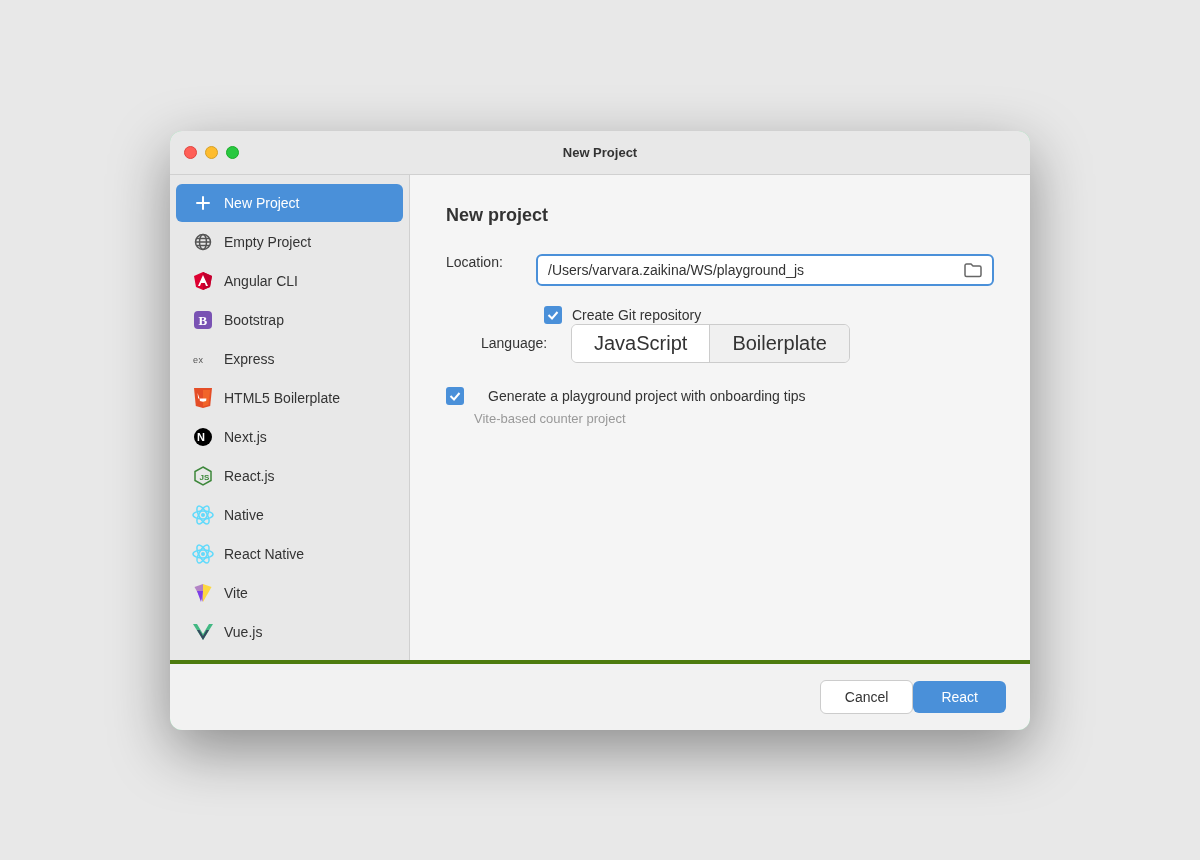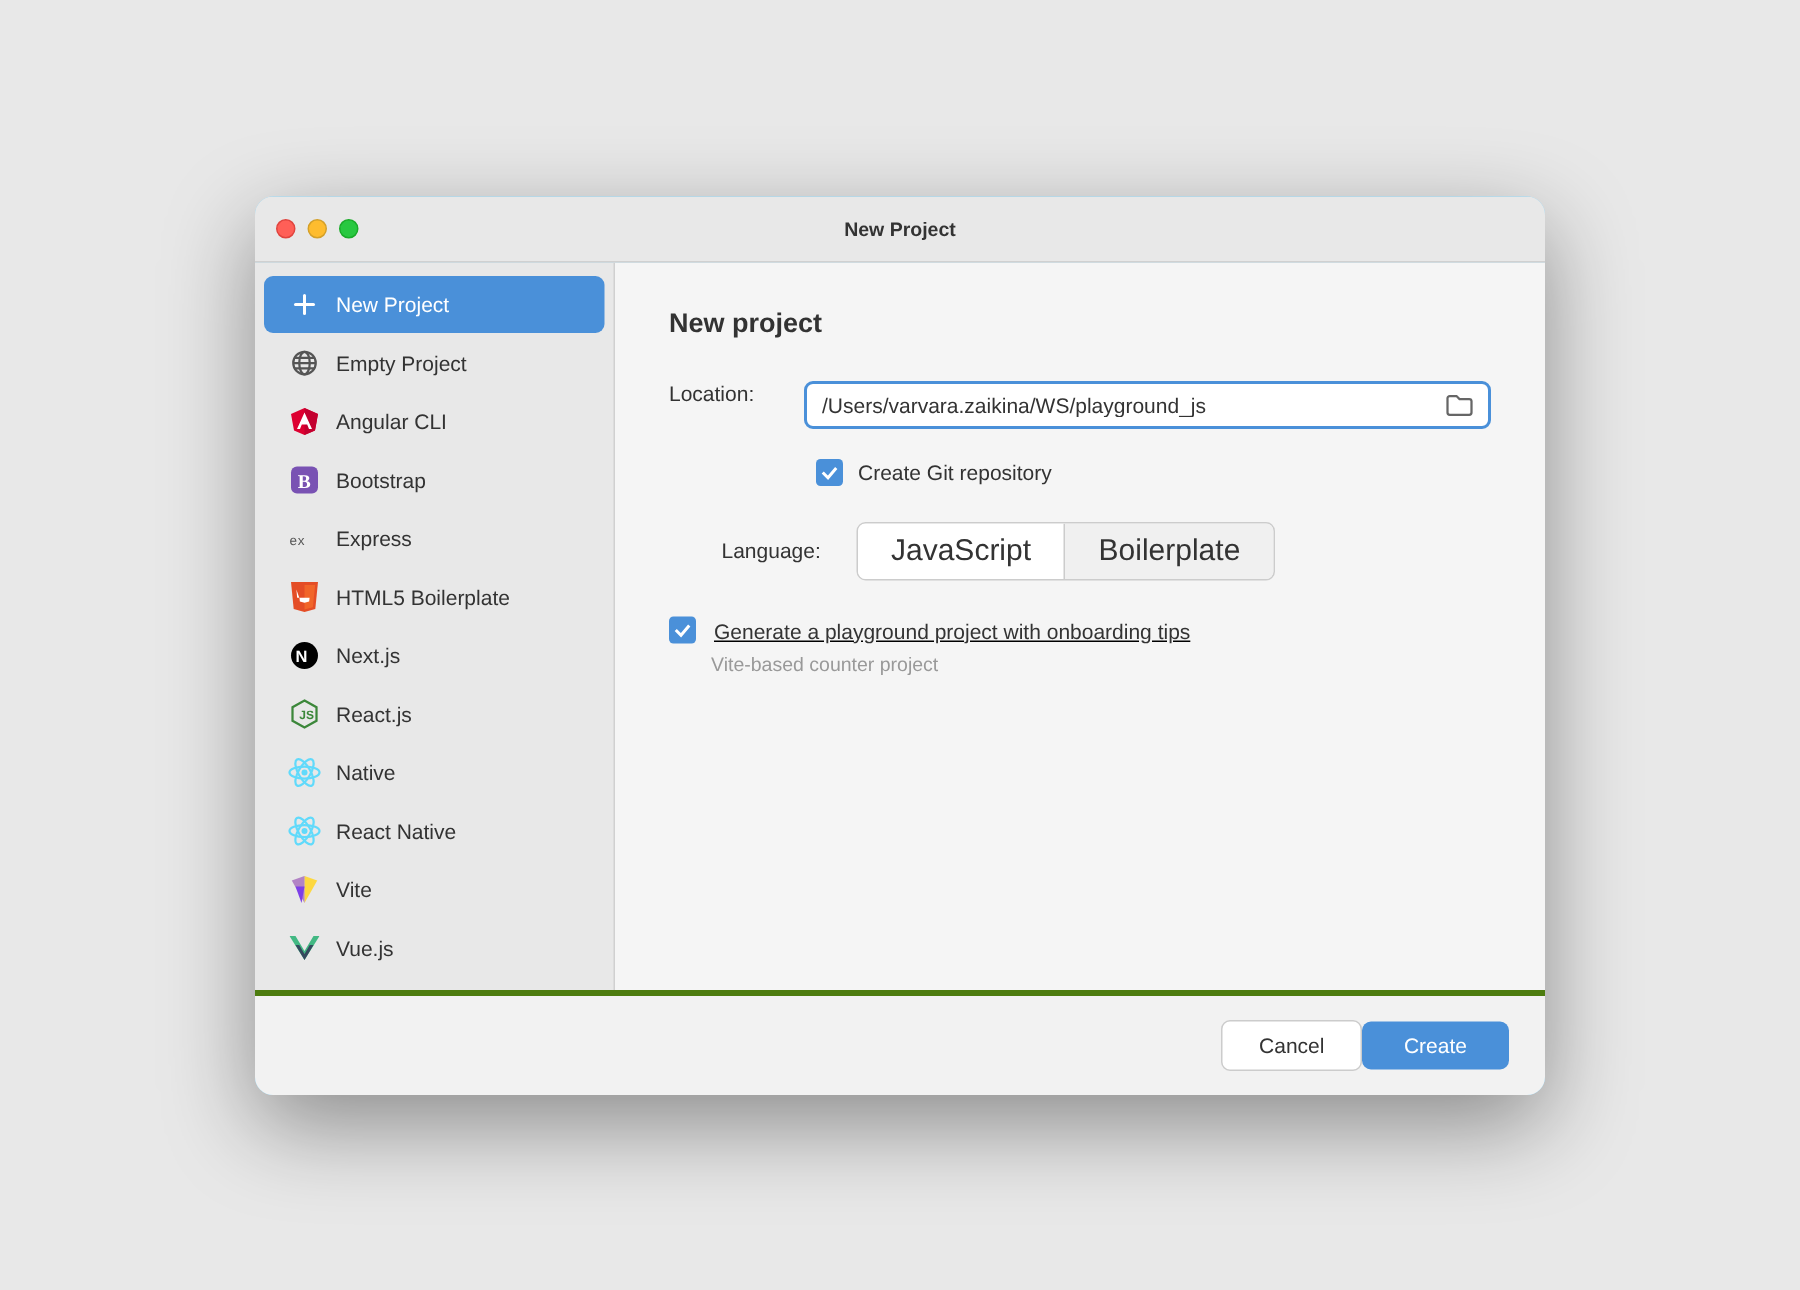--- a/index.html
+++ b/index.html
@@ -8,21 +8,21 @@
       background: #e8e8e8;
       display: flex;
       align-items: center;
       justify-content: center;
       width: 1200px;
       height: 860px;
       overflow: hidden;
     }
     .dialog {
       width: 860px;
-      background: #7dd3fc;
+      background: #86efac;
       border-radius: 12px;
       box-shadow: 0 20px 60px rgba(0,0,0,0.4);
       overflow: hidden;
       display: flex;
       flex-direction: column;
     }
     .titlebar {
       background: #e8e8e8;
       height: 44px;
       display: flex;
@@ -141,21 +141,20 @@
       color: #666;
       display: flex;
       align-items: center;
       justify-content: center;
       margin-left: 6px;
     }
     .checkbox-row {
       display: flex;
       align-items: center;
       gap: 10px;
-      margin-bottom: 24px;
       margin-left: 98px;
     }
     .checkbox-custom {
       width: 18px;
       height: 18px;
       background: #4a90d9;
       border-radius: 3px;
       display: flex;
       align-items: center;
       justify-content: center;
@@ -193,24 +192,23 @@
     }
     .lang-btn:first-child {
       border-right: 1px solid #ccc;
     }
     .lang-btn.selected {
       background: white;
       font-weight: 500;
     }
     .playground-row {
       display: flex;
-      align-items: flex-end;
-      gap: 12px;
+      align-items: center;
+      gap: 24px;
       margin-bottom: 6px;
-      text-decoration: underline;
     }
     .playground-text {
       font-size: 14px;
       color: #333;
     }
     .playground-sub {
       font-size: 13px;
       color: #999;
       margin-left: 28px;
     }
@@ -439,15 +437,15 @@
         </div>
         <span class="playground-text">Generate a playground project with onboarding tips</span>
       </div>
       <div class="playground-sub">Vite-based counter project</div>
 
     </div>
   </div>
 
   <div class="footer">
     <button class="btn-cancel">Cancel</button>
-    <button class="btn-create">Create</button>
+    <button class="btn-create">React</button>
   </div>
 </div>
 
 </body></html>

